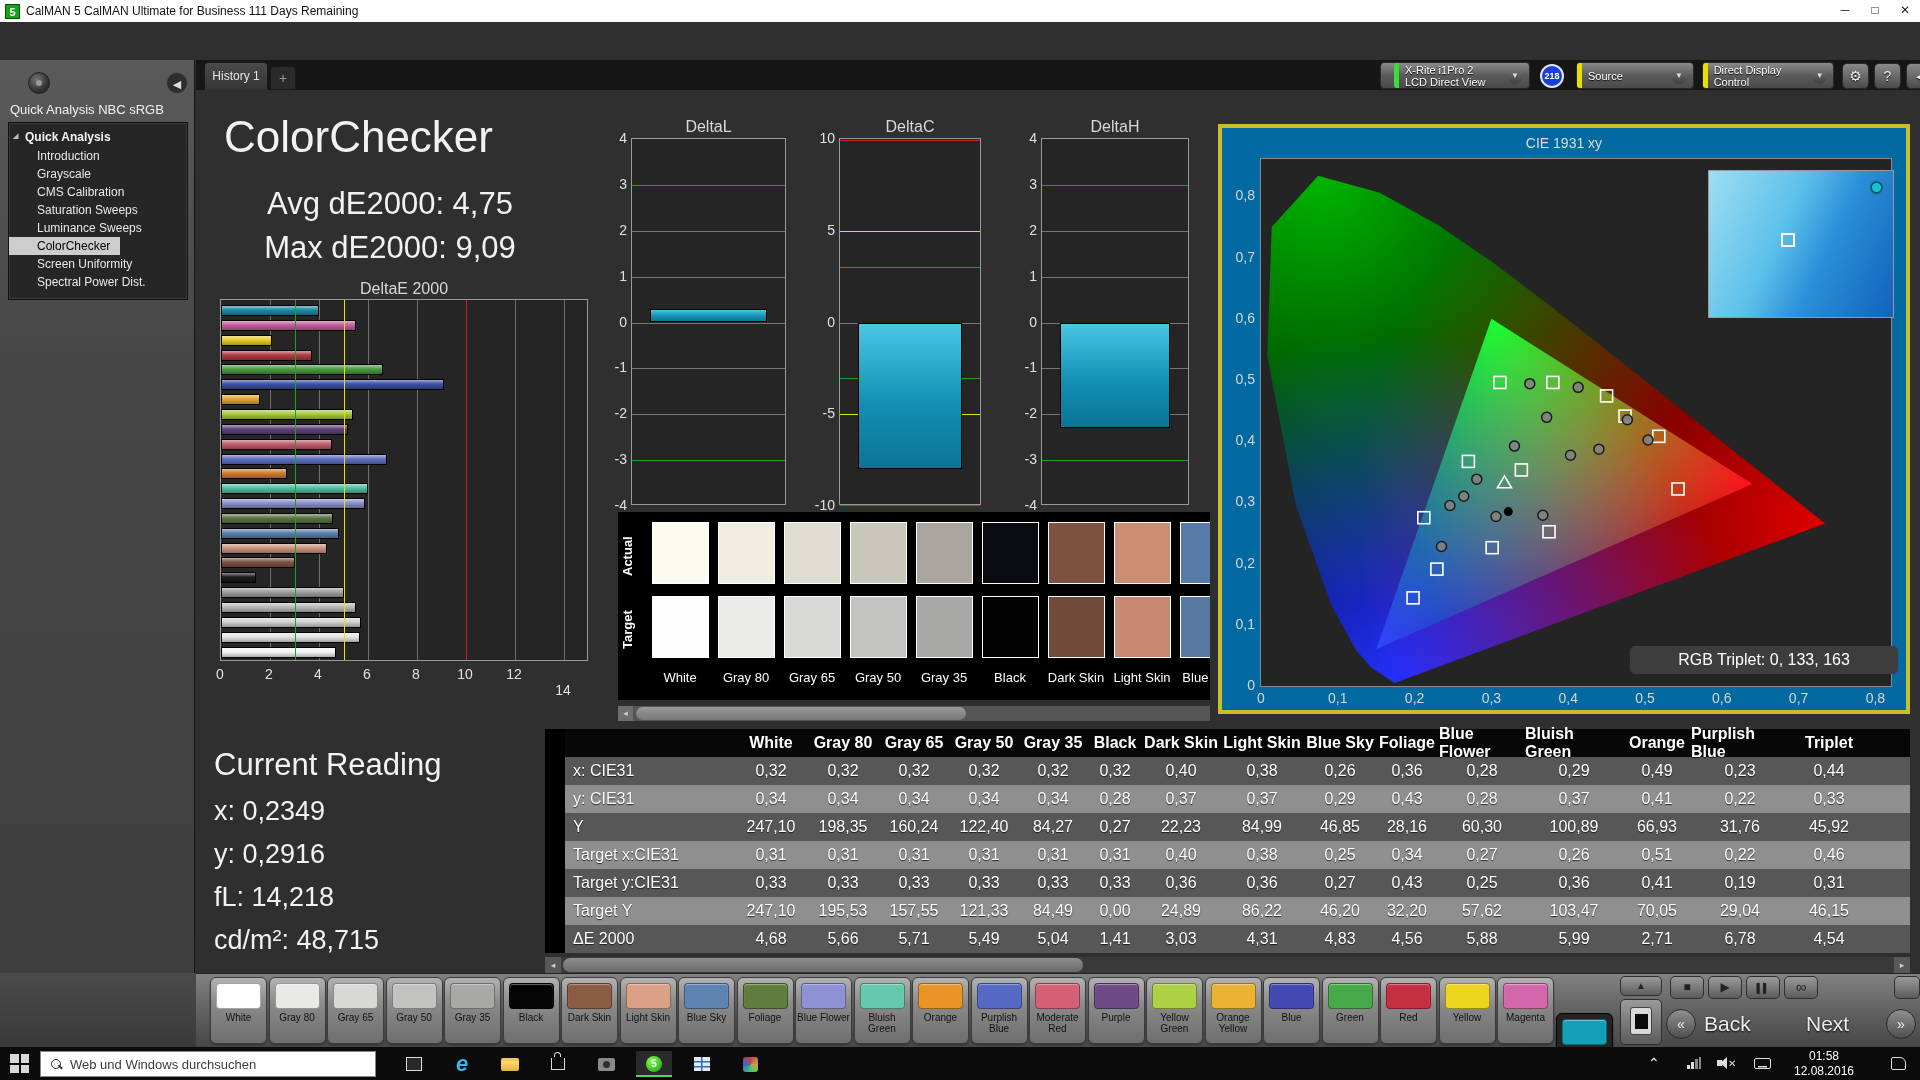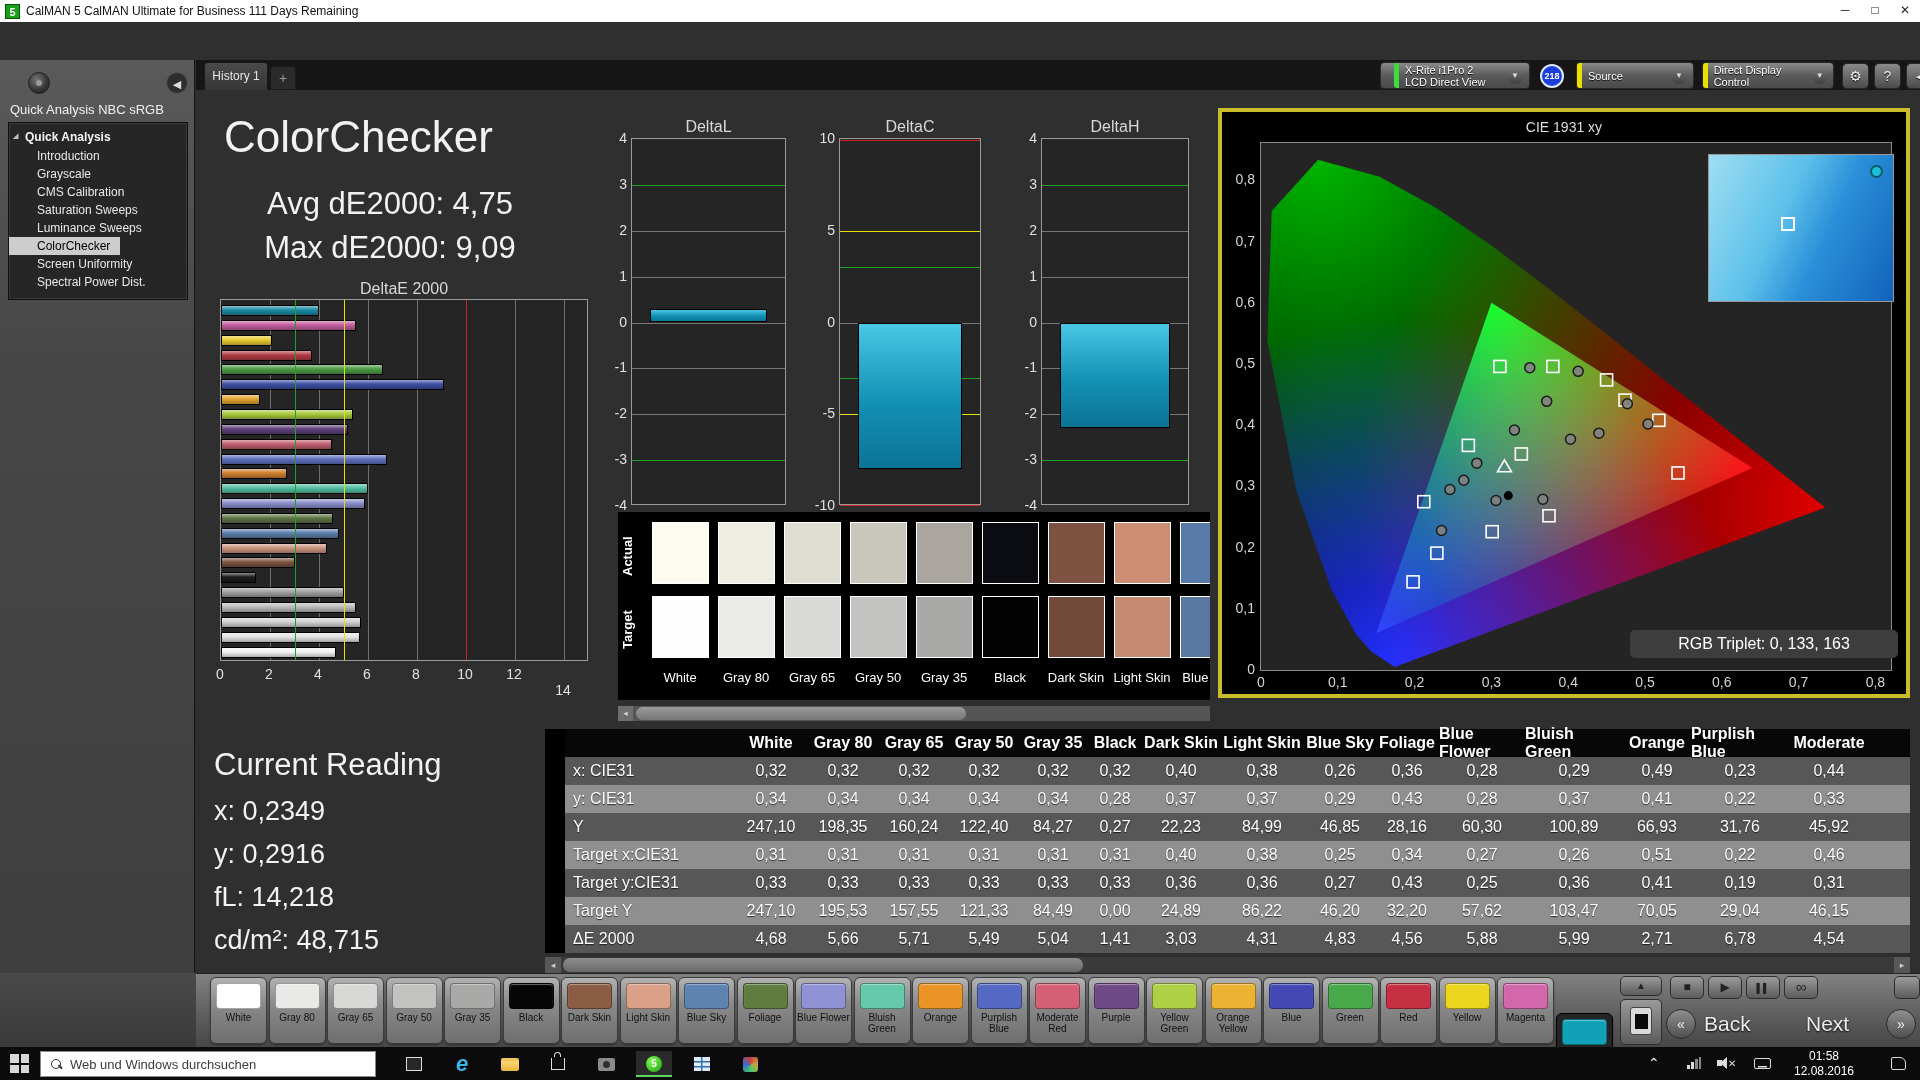--- a/index.html
+++ b/index.html
@@ -95,21 +95,21 @@
     writing-mode:vertical-rl; transform:rotate(180deg); text-align:center; }
   .cmp-swatch { position:absolute; width:57px; height:62px; border:1px solid #fff; }
   .cmp-name { position:absolute; width:66px; text-align:center; font-size:13px; color:#fff; top:158px; }
   #swatch-scroll { left:618px; top:706px; width:592px; height:15px; background:#555; }
   #swatch-scroll .sb-arrow { position:absolute; left:0; top:0; width:15px; height:15px; background:#6e6e6e;
     color:#ccc; font-size:9px; text-align:center; line-height:15px; }
   #swatch-scroll .sb-thumb { position:absolute; left:18px; top:1px; width:330px; height:13px;
     background:linear-gradient(180deg,#9a9a9a,#787878); border-radius:7px; }
 
   
-  #cie-panel { left:1218px; top:108px; width:692px; height:590px; background:#000000;
+  #cie-panel { left:1218px; top:124px; width:692px; height:590px; background:#0369a1;
     border:4px solid #c9bd2b; }
   #cie-title { position:absolute; left:0; right:0; top:7px; text-align:center; font-size:14px; color:#dddddd; }
   #cie-plot { position:absolute; left:38px; top:30px; width:632px; height:529px; background:#242424;
     border:1px solid #8a8a8a; }
   .cie-ylab { position:absolute; right:100%; margin-right:6px; font-size:14px; color:#d5d5d5; width:30px; text-align:right; }
   .cie-xlab { position:absolute; top:100%; margin-top:4px; font-size:14px; color:#d5d5d5; text-align:center; width:34px; }
   #cie-inset { position:absolute; right:12px; top:42px; width:186px; height:148px; border:1px solid #999;
     background:linear-gradient(115deg,#9fdef2 0%,#5cc0ea 40%,#2a8fd8 62%,#1262bc 100%); }
   #inset-dot { position:absolute; right:10px; top:10px; width:13px; height:13px; border-radius:50%;
     background:#19c0d9; border:2px solid #0c5a66; }
@@ -525,21 +525,21 @@
         <div class="t-cell t-head" style="width: 68px;">Gray 35</div>
         <div class="t-cell t-head" style="width: 56px;">Black</div>
         <div class="t-cell t-head" style="width: 76px;">Dark Skin</div>
         <div class="t-cell t-head" style="width: 86px;">Light Skin</div>
         <div class="t-cell t-head" style="width: 70px;">Blue Sky</div>
         <div class="t-cell t-head" style="width: 64px;">Foliage</div>
         <div class="t-cell t-head" style="width: 86px;">Blue Flower</div>
         <div class="t-cell t-head" style="width: 98px;">Bluish Green</div>
         <div class="t-cell t-head" style="width: 68px;">Orange</div>
         <div class="t-cell t-head" style="width: 98px;">Purplish Blue</div>
-        <div class="t-cell t-head" style="width: 80px;">Moderate</div>
+        <div class="t-cell t-head" style="width: 80px;">Triplet</div>
       </div>
       <div class="t-row row-a">
         <div class="t-gutter"></div>
         <div class="t-cell t-label">x: CIE31</div>
         <div class="t-cell" style="width: 72px;">0,32</div>
         <div class="t-cell" style="width: 72px;">0,32</div>
         <div class="t-cell" style="width: 70px;">0,32</div>
         <div class="t-cell" style="width: 70px;">0,32</div>
         <div class="t-cell" style="width: 68px;">0,32</div>
         <div class="t-cell" style="width: 56px;">0,32</div>

